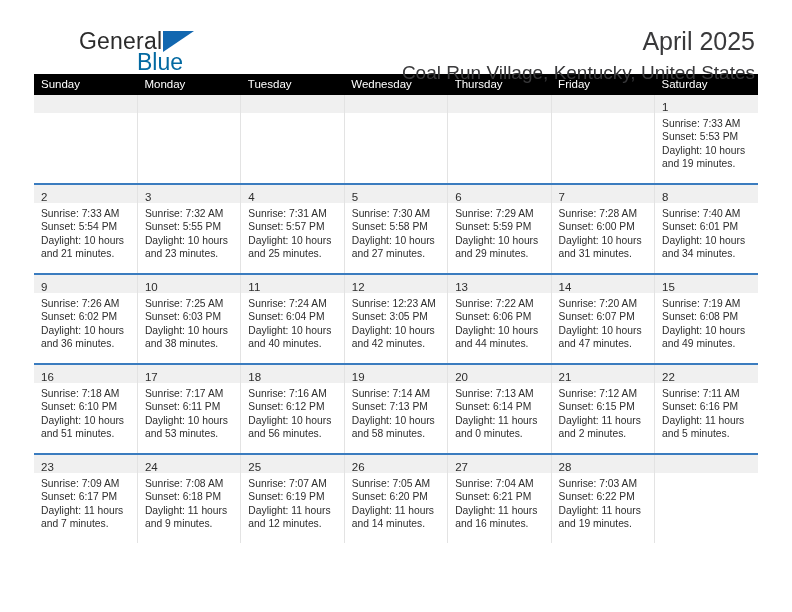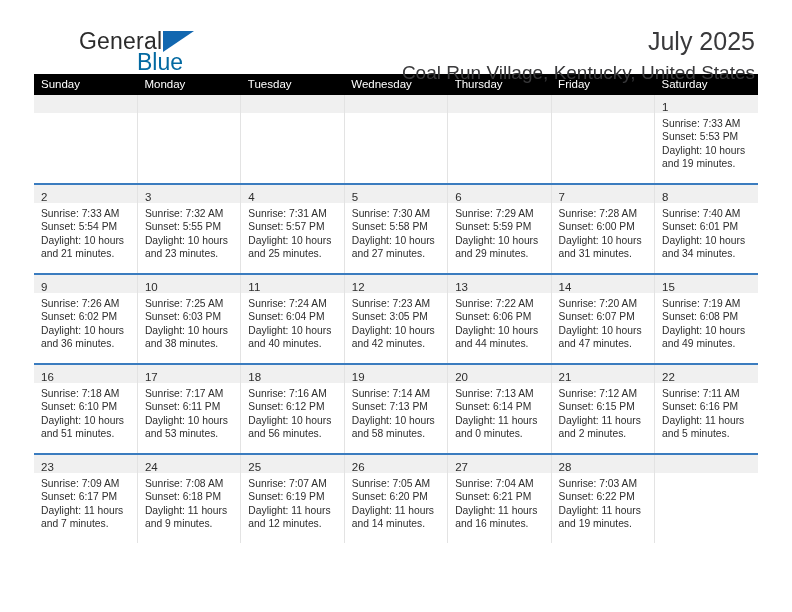--- a/index.html
+++ b/index.html
@@ -142,21 +142,21 @@
 
   <div class="header">
 
     <div class="brand">
       <span class="brand-general">General</span>
       <span class="brand-triangle"></span>
       <span class="brand-blue">Blue</span>
     </div>
 
     <div class="title-block">
-      <div class="cal-title">July 2025</div>
+      <div class="cal-title">April 2025</div>
       <div class="cal-subtitle">Coal Run Village, Kentucky, United States</div>
     </div>
 
   </div>
 
   <table class="calendar">
     <thead>
       <tr>
         <th>Sunday</th>
         <th>Monday</th>
@@ -322,21 +322,21 @@
             <div class="cell-body">
               <div class="info-line">Sunrise: 7:24 AM</div>
               <div class="info-line">Sunset: 6:04 PM</div>
               <div class="info-line">Daylight: 10 hours</div>
               <div class="info-line">and 40 minutes.</div>
             </div>
           </td>
           <td>
             <div class="daynum-band"><span class="daynum">12</span></div>
             <div class="cell-body">
-              <div class="info-line">Sunrise: 7:23 AM</div>
+              <div class="info-line">Sunrise: 12:23 AM</div>
               <div class="info-line">Sunset: 3:05 PM</div>
               <div class="info-line">Daylight: 10 hours</div>
               <div class="info-line">and 42 minutes.</div>
             </div>
           </td>
           <td>
             <div class="daynum-band"><span class="daynum">13</span></div>
             <div class="cell-body">
               <div class="info-line">Sunrise: 7:22 AM</div>
               <div class="info-line">Sunset: 6:06 PM</div>

